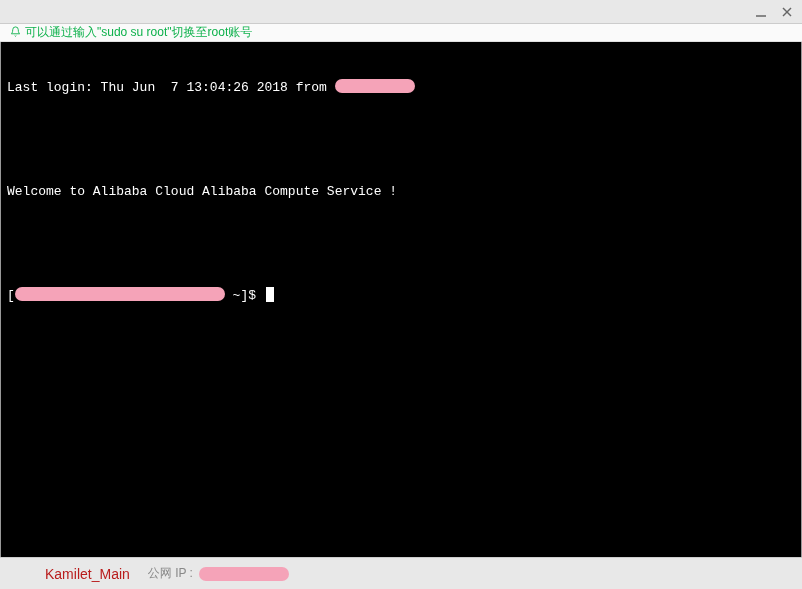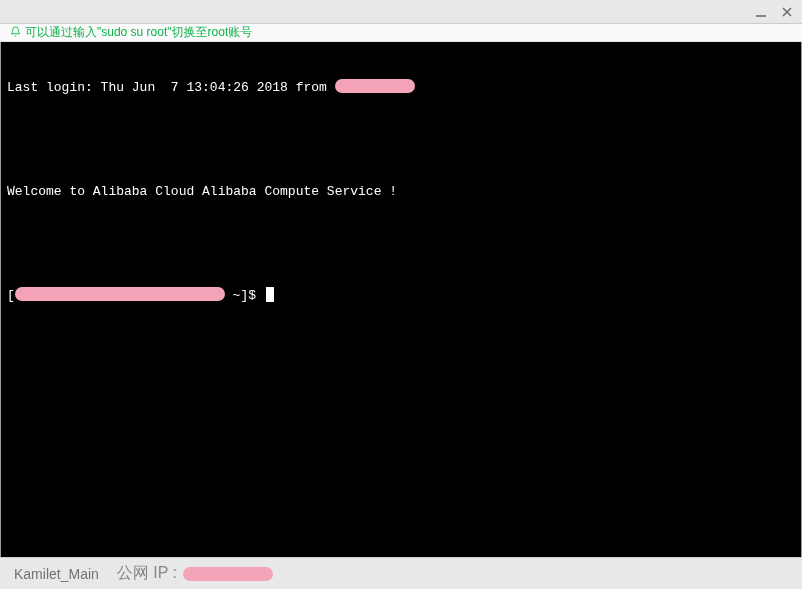--- a/index.html
+++ b/index.html
@@ -88,25 +88,26 @@
       height: 32px;
       background: #e8e8e8;
       border-top: 1px solid #ccc;
       display: flex;
       align-items: center;
       padding-left: 14px;
       font-size: 14px;
       color: #555;
     }
     .status-name {
-      color: #737373;
+      color: #b91c1c;
       margin-right: 18px;
+      margin-left: 31px;
     }
     .status-ip-label {
-      font-size: 16px;
+      font-size: 12px;
       color: #888;
       margin-right: 6px;
     }
     .status-redact {
       display: inline-block;
       background: #f5a3b8;
       height: 14px;
       border-radius: 7px;
       vertical-align: middle;
     }

